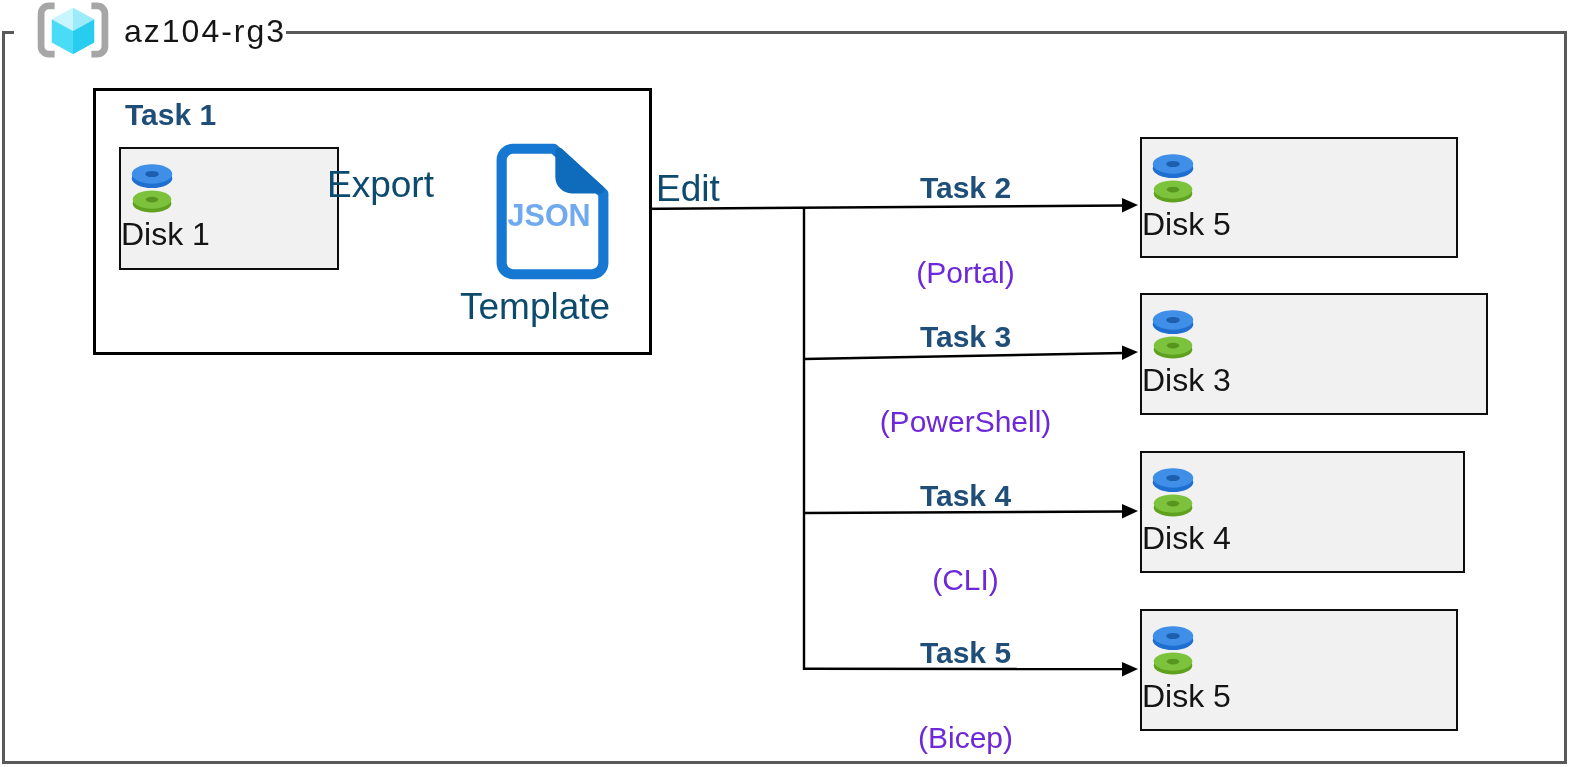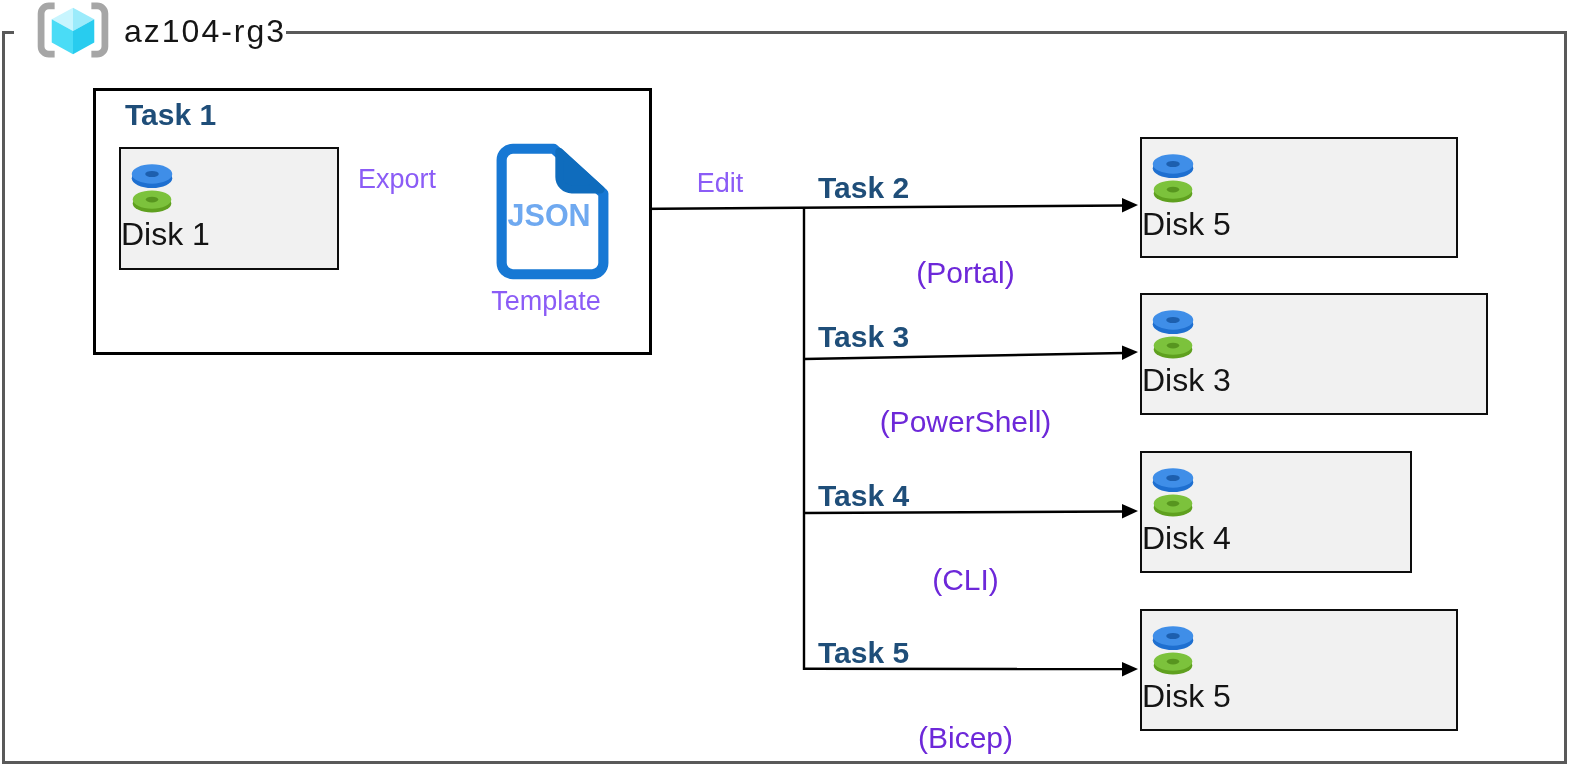--- a/index.html
+++ b/index.html
@@ -27,29 +27,29 @@
   }
   .disk-box{
     position:absolute;background:var(--disk-box-fill);
     border:2.5px solid #0d0d0d;box-sizing:border-box;
     display:flex;flex-direction:column;padding-top:11px;
   }
   .disk-label{font-size:32px;color:#141414;margin-top:2px;white-space:nowrap;}
   .disk1{left:119px;top:147px;width:220px;height:123px;}
   .disk2{left:1140px;top:137px;width:318px;height:121px;}
   .disk3{left:1140px;top:293px;width:348px;height:122px;}
-  .disk4{left:1140px;top:451px;width:272px;height:122px;}
+  .disk4{left:1140px;top:451px;width:325px;height:122px;}
   .disk5{left:1140px;top:609px;width:318px;height:122px;}
-  .flow-label{position:absolute;font-size:27px;color:#8b5cf6;text-align:center;white-space:nowrap;}
+  .flow-label{position:absolute;font-size:37px;color:#0c4a6e;white-space:nowrap;}
   .export-label{left:327px;top:164px;width:140px;}
   .template-label{left:460px;top:286px;width:172px;}
   .edit-label{left:656px;top:168px;width:128px;}
   .json-icon{position:absolute;left:496px;top:142px;width:113px;height:139px;}
   .branch-task{
-    position:absolute;left:818px;width:295px;
+    position:absolute;left:818px;width:295px;text-align:center;
     font-size:30px;font-weight:bold;color:var(--task-title);white-space:nowrap;
   }
   .branch-method{
     position:absolute;left:818px;width:295px;text-align:center;
     font-size:30px;color:#6d28d9;white-space:nowrap;margin-top:45px;
   }
   .bt2{top:171px;} .bm2{top:211px;}
   .bt3{top:320px;} .bm3{top:360px;}
   .bt4{top:479px;} .bm4{top:518px;}
   .bt5{top:636px;} .bm5{top:676px;}

